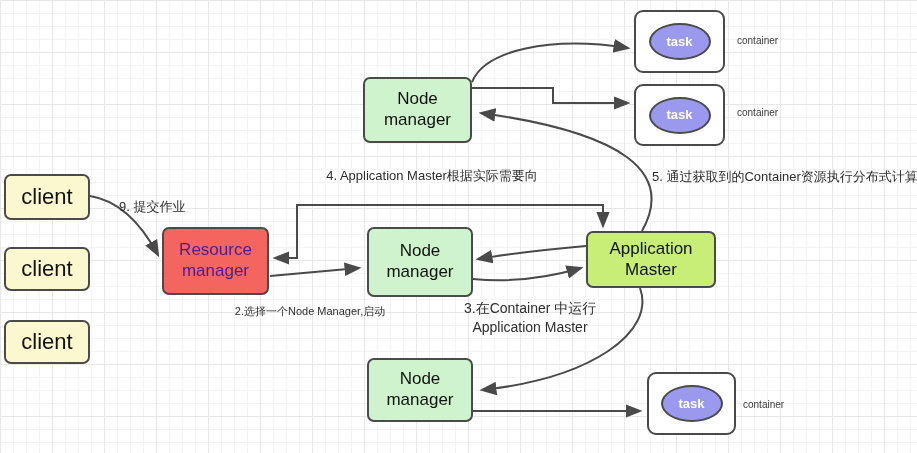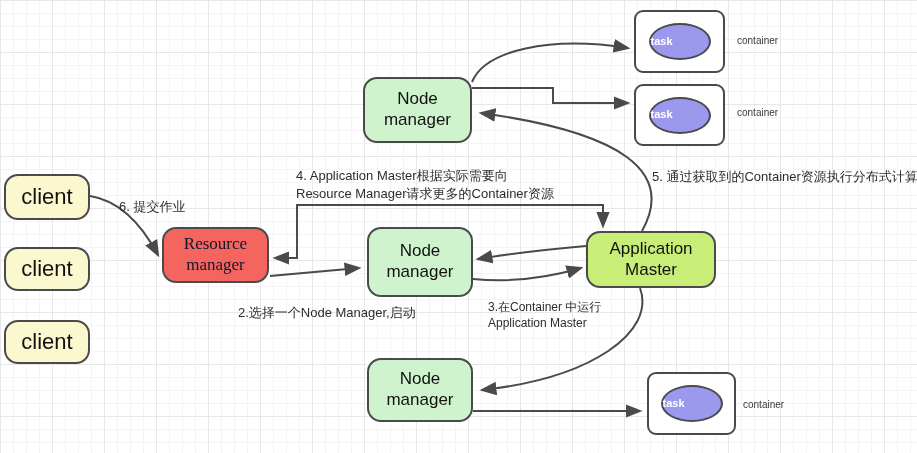--- a/index.html
+++ b/index.html
@@ -10,35 +10,35 @@
     background-image:
       linear-gradient(#e7e7ea 1px, transparent 1px),
       linear-gradient(90deg,#e7e7ea 1px, transparent 1px),
       linear-gradient(#f4f4f6 1px, transparent 1px),
       linear-gradient(90deg,#f4f4f6 1px, transparent 1px);
     background-size:52px 52px,52px 52px,13px 13px,13px 13px;
   }
   svg.wires{position:absolute;left:0;top:0;z-index:1;}
   .node{
     position:absolute;z-index:2;box-sizing:border-box;
-    border:2px solid #4a4a4a;border-radius:14px;
+    border:2px solid #4a4a4a;border-radius:7px;
     display:flex;align-items:center;justify-content:center;
     text-align:center;color:#111;line-height:1.22;
   }
   .client{font-size:22px;}
   .big{font-size:17px;}
   .taskbox{background:#fff;border-radius:9px;}
   .task-ellipse{
     box-sizing:border-box;width:62px;height:37px;border:2px solid #4a4a4a;border-radius:50%;
-    display:flex;align-items:center;justify-content:flex-start;
-    font-size:11px;font-weight:bold;
+    display:flex;align-items:center;justify-content:center;
+    font-size:13px;font-weight:bold;
   }
   .lbl{
     position:absolute;z-index:2;color:#2d2d2d;font-size:13px;line-height:1.35;
-    white-space:nowrap;
+    text-align:center;white-space:nowrap;
   }
   .lbl-left{text-align:left;}
   .container-lbl{position:absolute;z-index:2;font-size:10px;color:#3a3a3a;white-space:nowrap;}
 </style>
 </head>
 <body>
 
 <div class="canvas">
 
   <svg class="wires" width="917" height="453" viewBox="0 0 917 453">
@@ -64,21 +64,21 @@
   <div class="node client" style="left: 4px; top: 174px; width: 86px; height: 46px; background-color: rgb(251, 247, 206); border-color: rgb(74, 74, 74); color: rgb(17, 17, 17);">
     <span>client</span>
   </div>
   <div class="node client" style="left: 4px; top: 247px; width: 86px; height: 44px; background-color: rgb(251, 247, 206); border-color: rgb(74, 74, 74); color: rgb(17, 17, 17);">
     <span>client</span>
   </div>
   <div class="node client" style="left: 4px; top: 320px; width: 86px; height: 44px; background-color: rgb(251, 247, 206); border-color: rgb(74, 74, 74); color: rgb(17, 17, 17);">
     <span>client</span>
   </div>
 
-  <div class="node big" style="left: 162px; top: 227px; width: 107px; height: 56px; background-color: rgb(245, 101, 95); border-color: rgb(74, 74, 74); color: #0f172a; font-family: Liberation Serif, serif;">
+  <div class="node big" style="left: 162px; top: 227px; width: 107px; height: 68px; background-color: rgb(245, 101, 95); border-color: rgb(74, 74, 74); color: #4c1d95;">
     <span>Resource manager</span>
   </div>
 
   <div class="node big" style="left: 363px; top: 77px; width: 109px; height: 66px; background-color: rgb(207, 244, 205); border-color: rgb(74, 74, 74); color: rgb(17, 17, 17);">
     <span>Node manager</span>
   </div>
   <div class="node big" style="left: 367px; top: 227px; width: 106px; height: 70px; background-color: rgb(207, 244, 205); border-color: rgb(74, 74, 74); color: rgb(17, 17, 17);">
     <span>Node manager</span>
   </div>
   <div class="node big" style="left: 367px; top: 358px; width: 106px; height: 64px; background-color: rgb(207, 244, 205); border-color: rgb(74, 74, 74); color: rgb(17, 17, 17);">
@@ -102,31 +102,30 @@
   <div class="node taskbox" style="left: 647px; top: 372px; width: 89px; height: 63px; background-color: rgb(255, 255, 255); border-color: rgb(74, 74, 74);">
     <div class="task-ellipse" style="background-color: rgb(155, 153, 238); border-color: rgb(74, 74, 74); color: rgb(255, 255, 255);">
       <span>task</span>
     </div>
   </div>
 
   <span class="container-lbl" style="left:737px;top:35px;">container</span>
   <span class="container-lbl" style="left:737px;top:107px;">container</span>
   <span class="container-lbl" style="left:743px;top:399px;">container</span>
 
-  <div class="lbl lbl-left" style="left:119px;top:198px;">6. 提交作业</div>
+  <div class="lbl lbl-left" style="left:119px;top:198px;">9. 提交作业</div>
 
-  <div class="lbl" style="left:238px;top:304px;width:196px;font-size:13px;">
+  <div class="lbl" style="left:212px;top:304px;width:196px;font-size:11px;">
     <div>2.选择一个Node Manager,启动</div>
   </div>
 
-  <div class="lbl" style="left:488px;top:299px;width:132px;font-size:12px;">
+  <div class="lbl" style="left:464px;top:299px;width:132px;font-size:14px;">
     <div>3.在Container 中运行</div>
     <div>Application Master</div>
   </div>
 
   <div class="lbl" style="left:296px;top:167px;width:272px;">
     <div>4. Application Master根据实际需要向</div>
-    <div>Resource Manager请求更多的Container资源</div>
   </div>
 
   <div class="lbl lbl-left" style="left:652px;top:168px;text-align:center;">5. 通过获取到的Container资源执行分布式计算</div>
 
 </div>
 
 </body></html>

